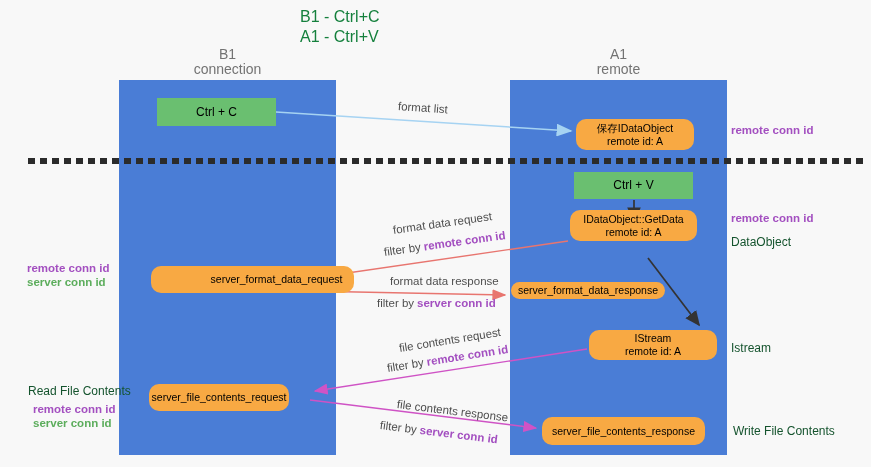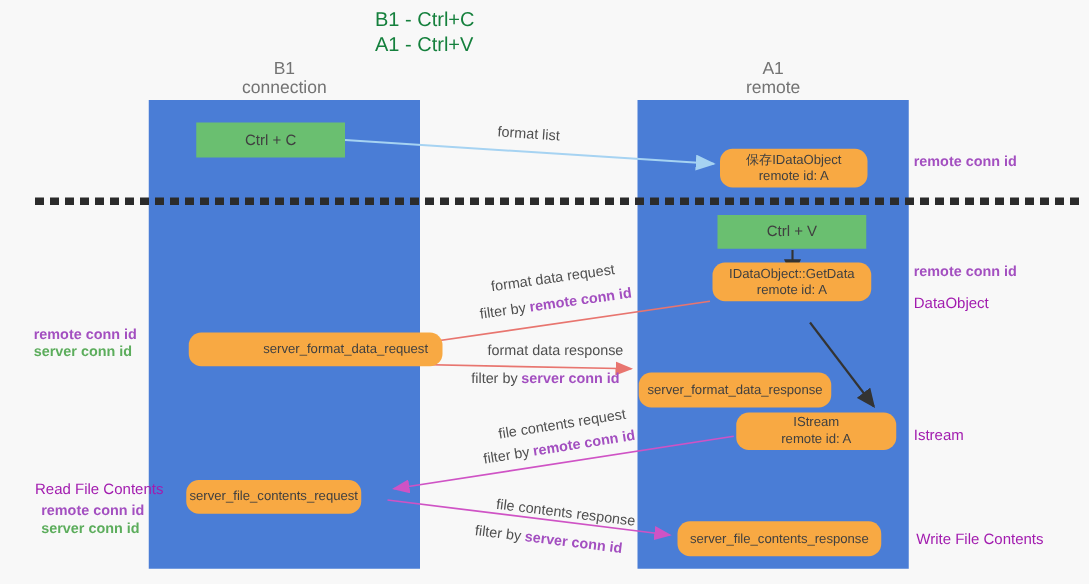--- a/index.html
+++ b/index.html
@@ -30,29 +30,29 @@
   .lifeline.b1{left:119px;}
   .lifeline.a1{left:510px;}
   .divider{
     position:absolute;left:28px;top:158px;width:838px;height:6px;
     background:repeating-linear-gradient(90deg,#2b2b2b 0 7px,transparent 7px 12px);
   }
   .arrow-layer{position:absolute;left:0;top:0;width:871px;height:467px;pointer-events:none;}
   .box{
     position:absolute;display:flex;flex-direction:column;
     align-items:center;justify-content:center;
-    color:#404040;text-align:center;line-height:13px;
+    color:#000000;text-align:center;line-height:13px;
   }
   .box.green{background:#6abf70;font-size:12px;}
   .box.orange{background:#f8a943;font-size:10.5px;border-radius:10px;}
   .alabel{
     position:absolute;font-size:11.5px;color:#4f4f4f;white-space:nowrap;
     transform-origin:left center;
   }
-  .side{position:absolute;font-size:12px;color:#a21caf;white-space:nowrap;line-height:14px;}
+  .side{position:absolute;font-size:12px;color:#14532d;white-space:nowrap;line-height:14px;}
   .id-purple{color:#a34fc0;font-weight:bold;font-size:11.5px;}
   .id-green{color:#5cad5c;font-weight:bold;font-size:11.5px;}
   .filter-prefix{margin-right:3px;}
 </style>
 </head>
 <body>
 
 <div class="canvas">
 
   <div class="title">
@@ -113,21 +113,21 @@
 
   <div class="box orange" style="left:570px;top:210px;width:127px;height:31px;">
     <span>IDataObject::GetData</span>
     <span>remote id: A</span>
   </div>
 
   <div class="box orange" style="left:151px;top:266px;width:155px;height:27px;padding-left:48px;">
     <span>server_format_data_request</span>
   </div>
 
-  <div class="box orange" style="left:511px;top:282px;width:154px;height:28px;margin-top:16px;">
+  <div class="box orange" style="left:511px;top:282px;width:154px;height:17px;">
     <span>server_format_data_response</span>
   </div>
 
   <div class="box orange" style="left:589px;top:330px;width:128px;height:30px;">
     <span>IStream</span>
     <span>remote id: A</span>
   </div>
 
   <div class="box orange" style="left:149px;top:384px;width:140px;height:27px;">
     <span>server_file_contents_request</span>

